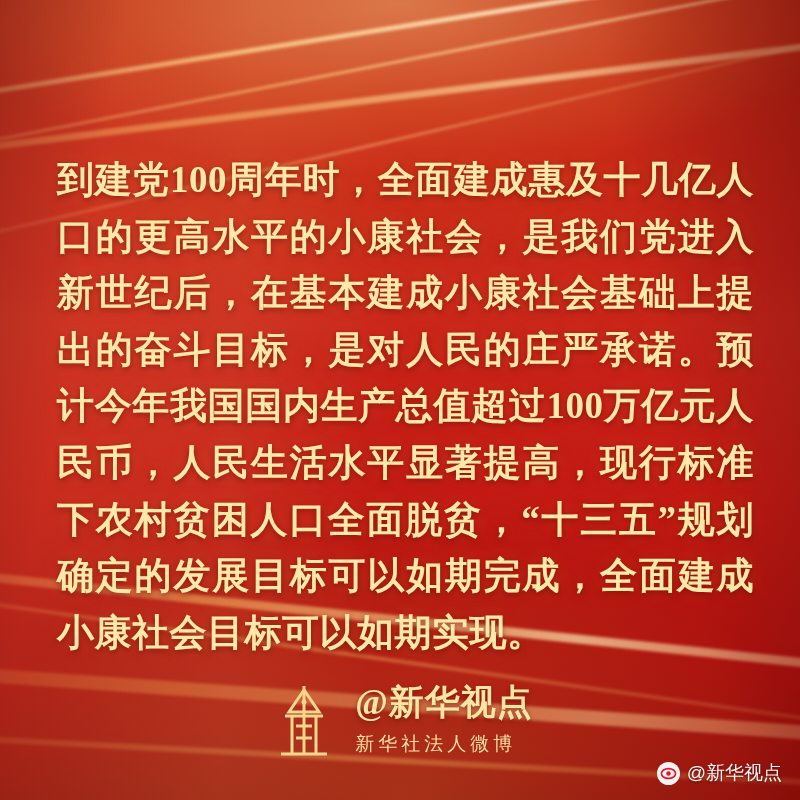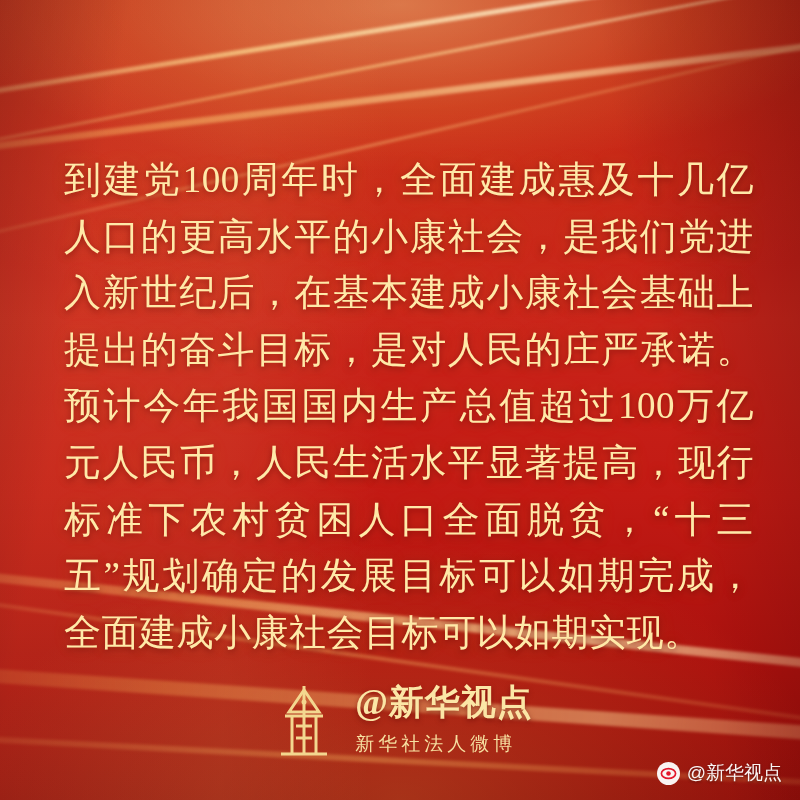--- a/index.html
+++ b/index.html
@@ -59,27 +59,27 @@
     width: 900px;
     height: 330px;
     transform: translateX(-50%);
     background: radial-gradient(ellipse at center, rgba(255,225,160,.35) 0%, rgba(255,190,90,.12) 45%, rgba(255,160,60,0) 72%);
     pointer-events: none;
   }
 
   
   .quote {
     position: absolute;
-    left: 64px;
+    left: 57px;
     right: 46px;
     top: 152px;
     color: #ffe9a8;
     font-size: 37px;
     line-height: 1.53;
-    font-weight: 400;
+    font-weight: 700;
     letter-spacing: .5px;
     text-align: justify;
     text-shadow: 0 2px 6px rgba(90,5,0,.55), 0 0 18px rgba(255,170,60,.18);
   }
 
   
   .logo-block {
     position: absolute;
     left: 0;
     right: 0;

